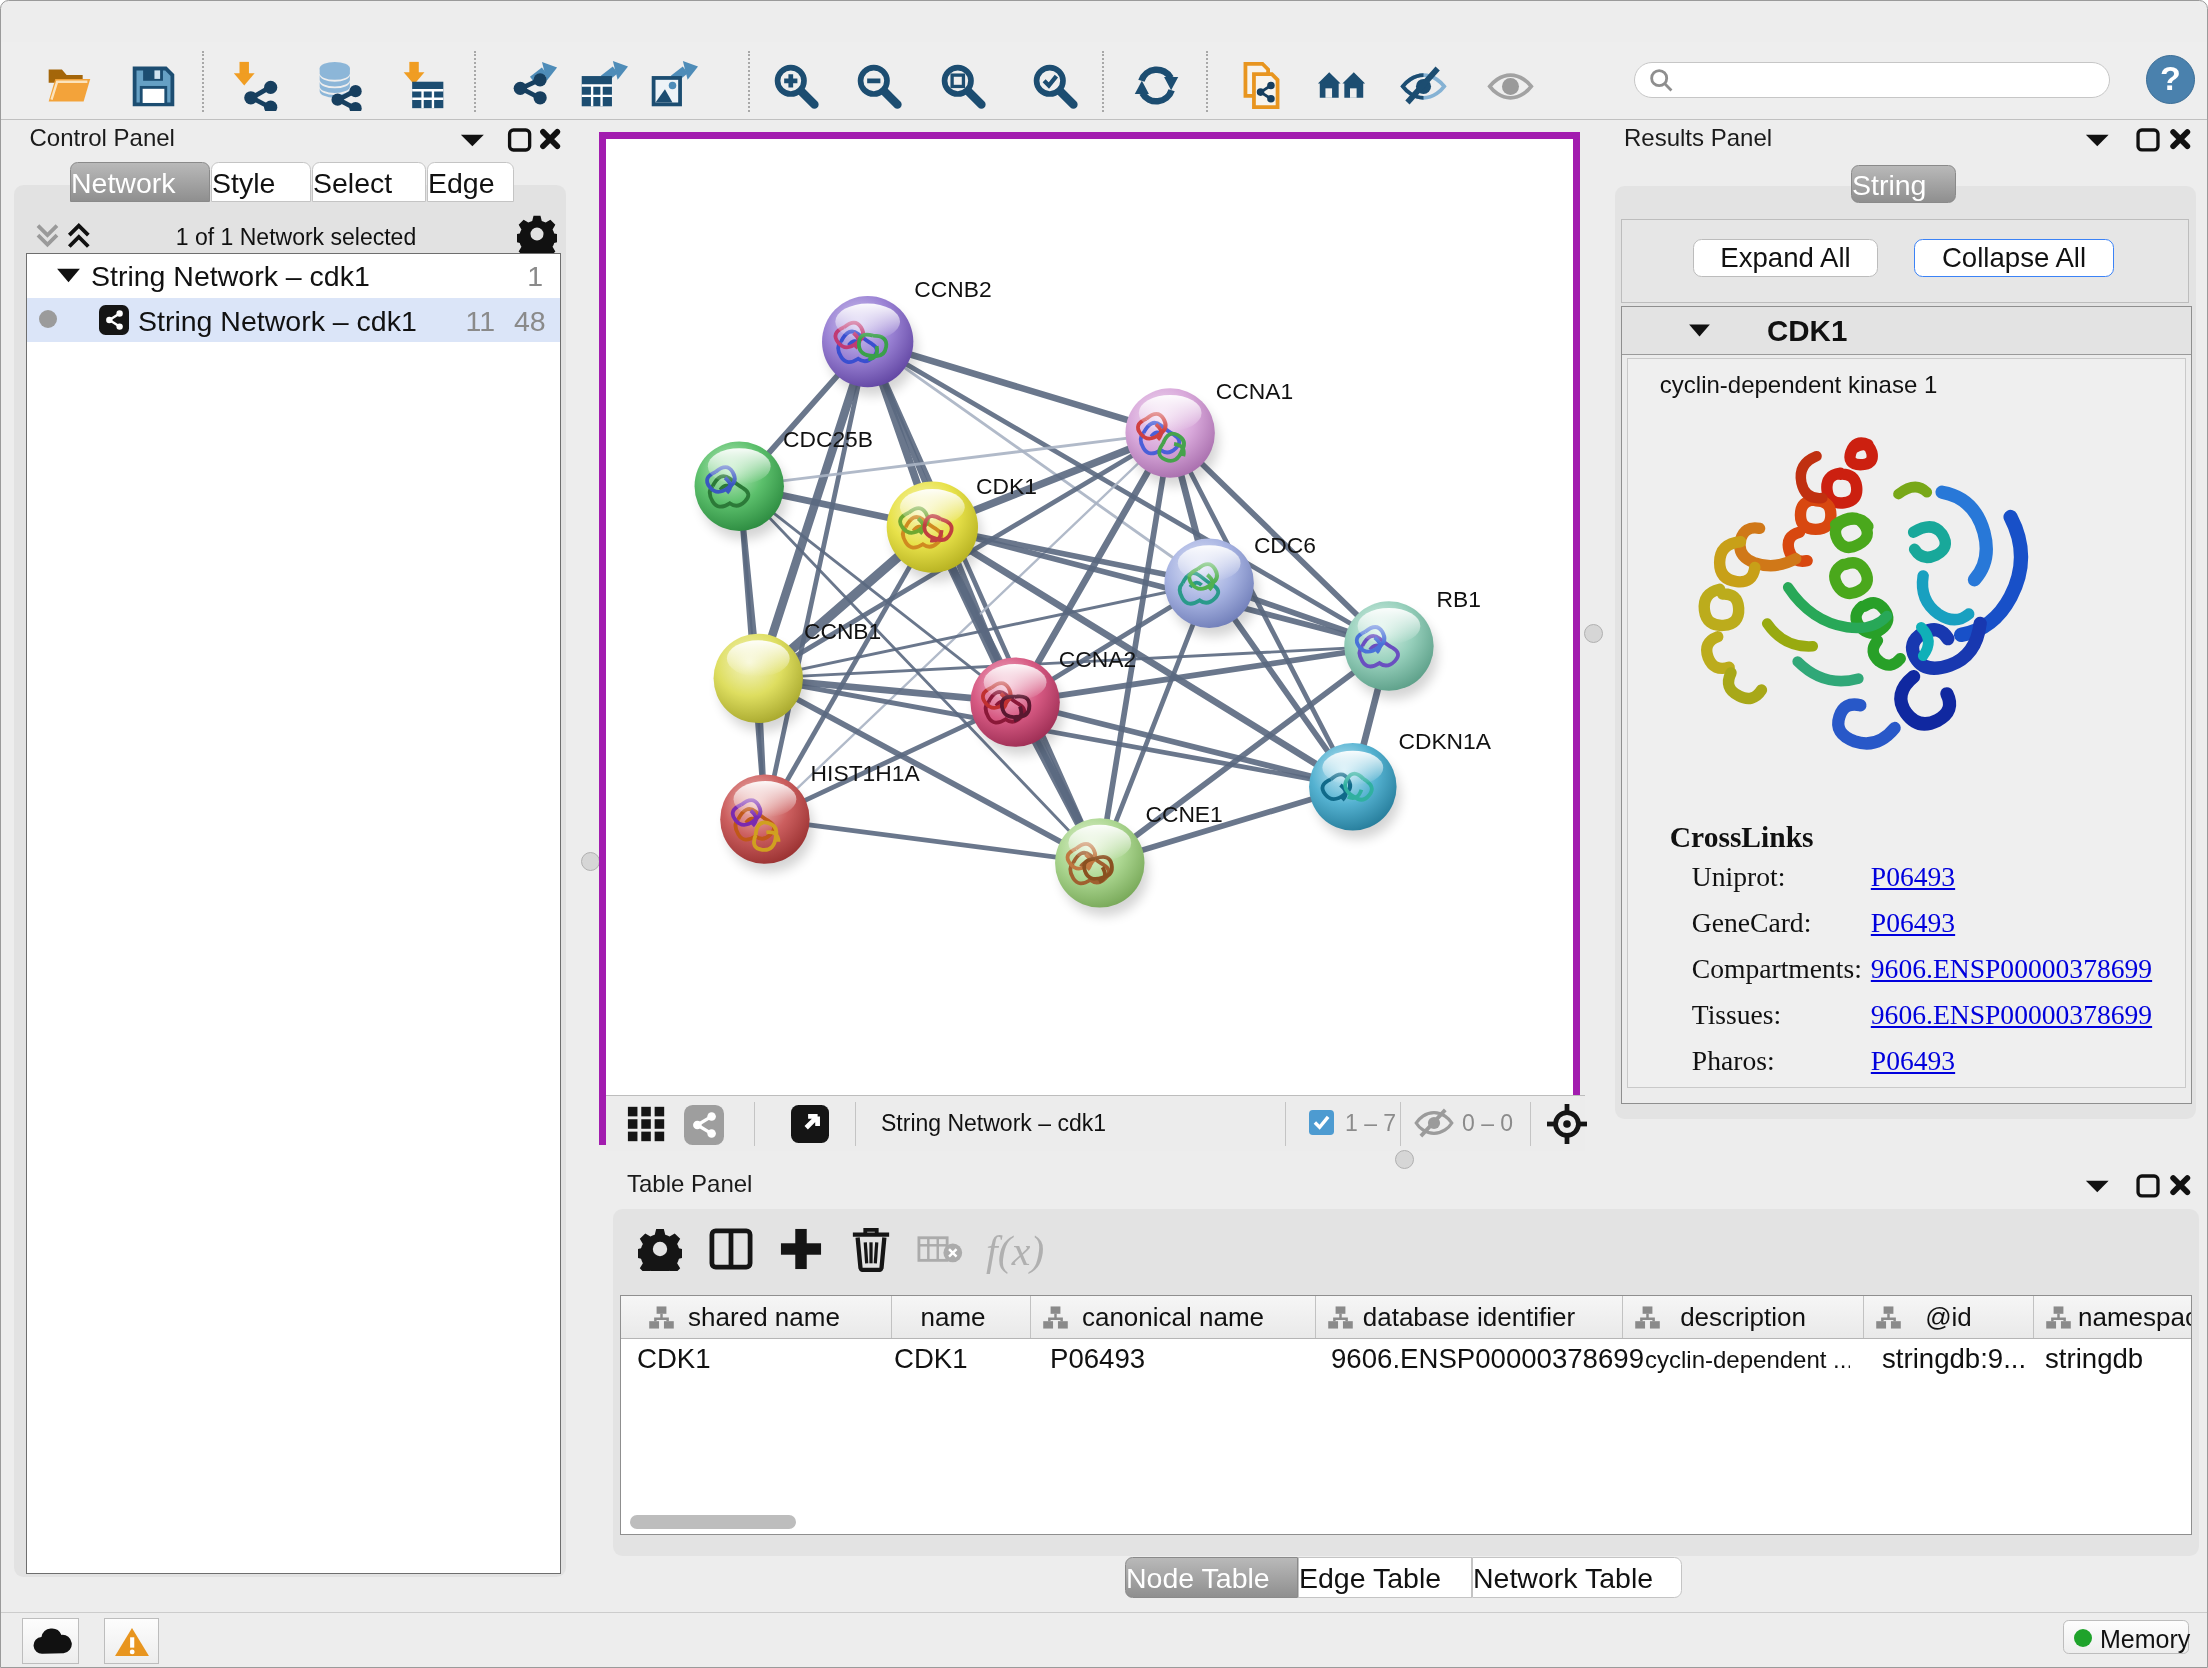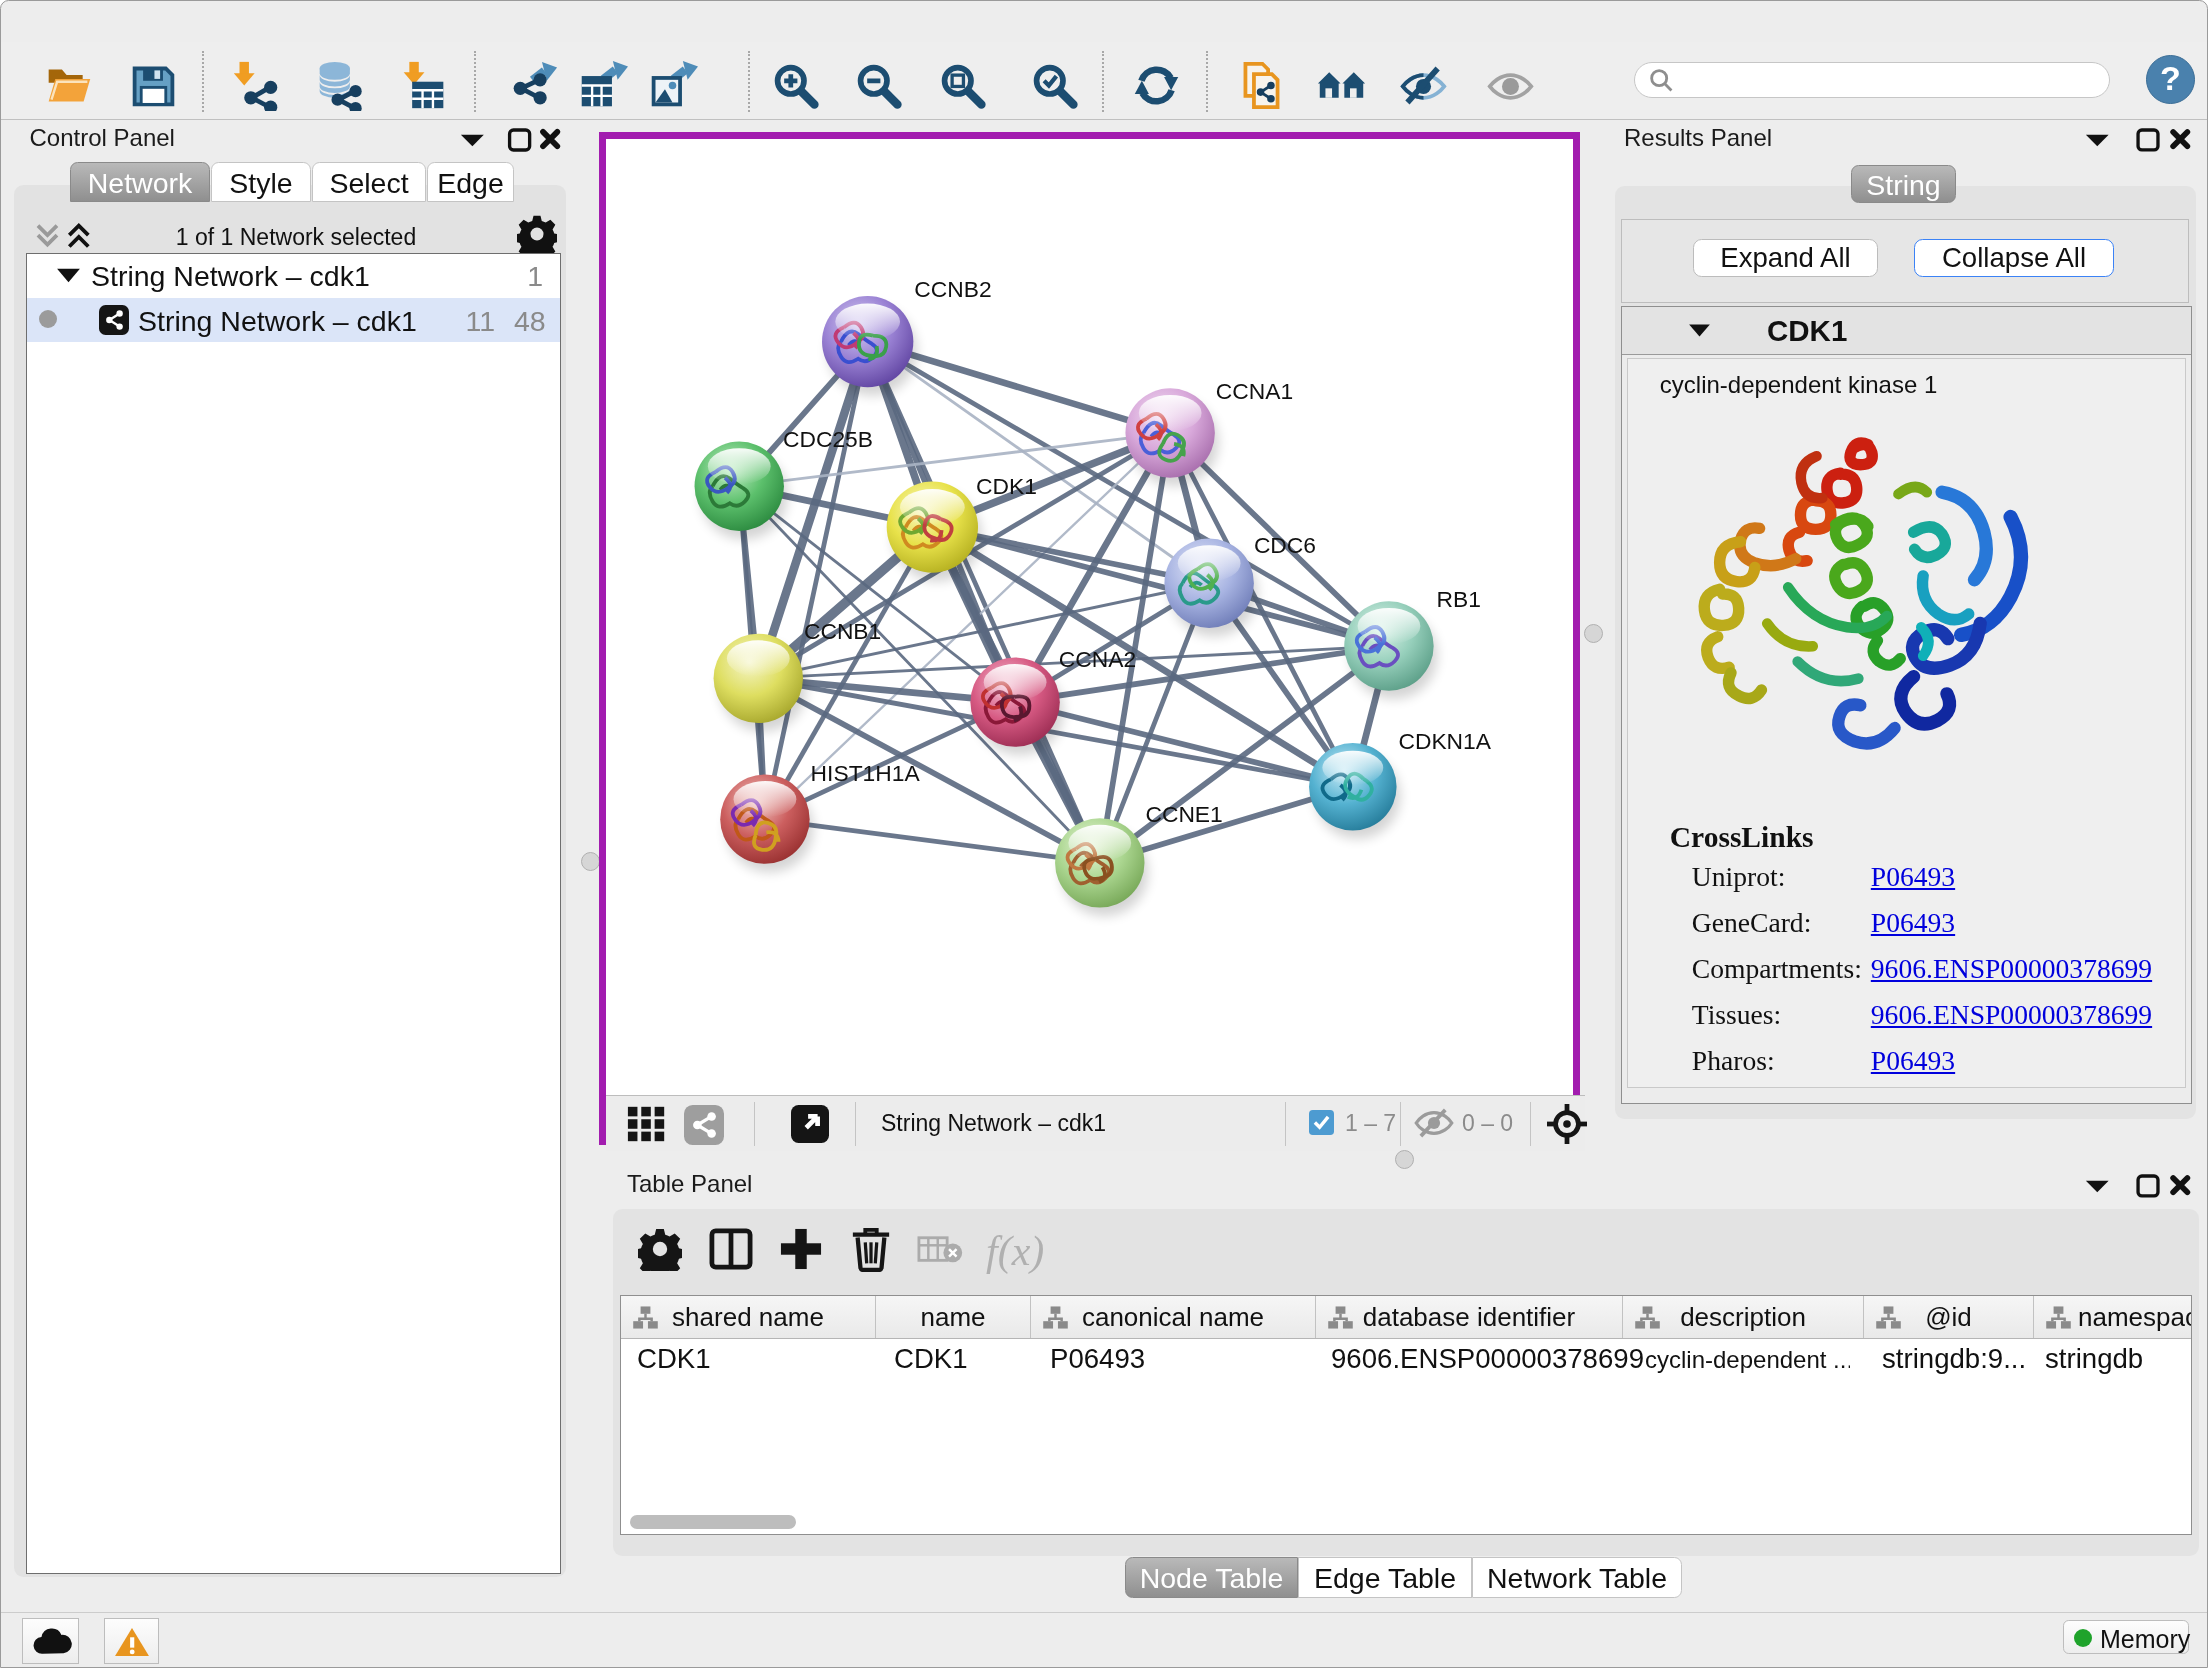--- a/index.html
+++ b/index.html
@@ -10,21 +10,21 @@
 .tlight{position:absolute;top:9.5px;width:22px;height:22px;border-radius:50%;background:#8f8f94;border:1.4px solid #6e6e73;box-sizing:border-box;}
 #title{position:absolute;top:5.7px;left:841px;width:476px;text-align:center;font-size:29.5px;font-weight:600;color:#3e3e3e;}
 
 #toolbar{position:absolute;left:0;top:41px;width:2208px;height:77px;background:#eeeeee;border-bottom:1px solid #c0c0c0;}
 .tbi{position:absolute;top:18px;}
 .tsep{position:absolute;top:8.6px;height:61px;width:0;border-left:2.9px dotted #a8a8a8;}
 #searchbox{position:absolute;left:1633px;top:20px;width:476px;height:36px;background:#ffffff;border:1px solid #c6c6c6;border-radius:18px;box-sizing:border-box;}
 
 .ptitle{position:absolute;font-size:24px;color:#1b1b1b;}
 .picons{position:absolute;}
-.tab{position:absolute;box-sizing:border-box;text-align:center;font-size:28.5px;color:#111;background:#ffffff;border:1px solid #c4c4c4;border-radius:7.6px 7.6px 0 0;}
+.tab{position:absolute;box-sizing:border-box;font-size:28.5px;color:#111;background:#ffffff;border:1px solid #c4c4c4;border-radius:7.6px 7.6px 0 0;}
 .tabsel{background:linear-gradient(#b9b9b9,#8f8f8f);color:#ffffff;border-color:#8a8a8a;}
 .roundpane{position:absolute;background:#e3e3e3;border-radius:9.5px;}
 .hcell{position:absolute;top:0;height:42px;line-height:42px;text-align:center;border-right:1px solid #c2c2c2;box-sizing:border-box;}
 .hico{position:absolute;left:10.5px;top:8.6px;width:27px;height:25px;}
 </style>
 </head>
 <body>
 <div id="win">
 
 
@@ -638,21 +638,21 @@
           <line x1="22" y1="4" x2="22" y2="28"></line>
         </g>
       <circle cx="38" cy="20" r="10" fill="#ababab"></circle>
       <path d="M34 16 L42 24 M42 16 L34 24" stroke="#fff" stroke-width="2.6"></path>
     </svg>
     <div style="position:absolute;left:985px;top:1226px;font-family:'Liberation Serif',serif;font-style:italic;font-size:42px;color:#b0b0b0;">f(x)</div>
 
     <div style="position:absolute;left:619px;top:1294px;width:1572px;height:240px;background:#ffffff;border:1.9px solid #8f8f8f;box-sizing:border-box;overflow:hidden;">
       <div style="position:absolute;left:0;top:0;width:100%;height:42px;background:linear-gradient(#f6f6f6,#e9e9e9);border-bottom:1px solid #b5b5b5;"></div>
       <div id="hdrcells" style="position:absolute;left:0;top:0;width:100%;height:42px;font-size:26px;color:#111;">
-        <div class="hcell" style="left:0;width:255px;"><svg class="hico" viewBox="0 0 22 20">
+        <div class="hcell" style="left:16px;width:255px;"><svg class="hico" viewBox="0 0 22 20">
               <g fill="#8a8a8a">
                 <rect x="7" y="1" width="8" height="6"></rect>
                 <rect x="1" y="13" width="8" height="6"></rect>
                 <rect x="13" y="13" width="8" height="6"></rect>
                 <path d="M10 7 h2 v3 h5 v3 h-2 v-1 h-8 v1 h-2 v-3 h5 z"></path>
               </g>
             </svg>shared name</div>
         <div class="hcell" style="left:255px;width:155px;">name</div>
         <div class="hcell" style="left:410px;width:285px;"><svg class="hico" viewBox="0 0 22 20">
               <g fill="#8a8a8a">

